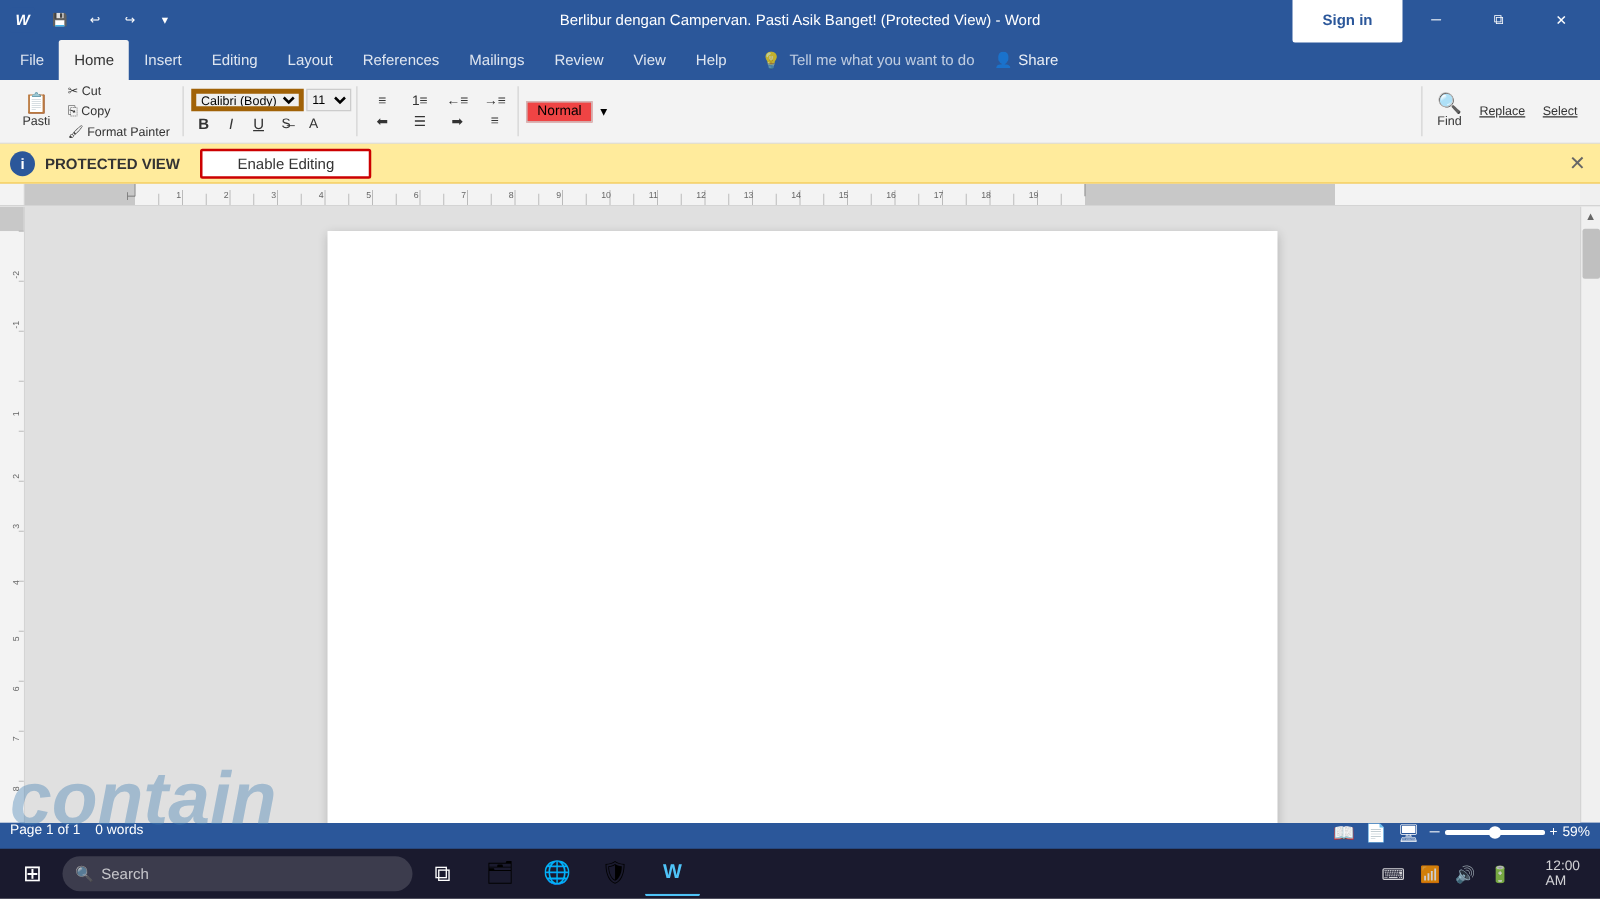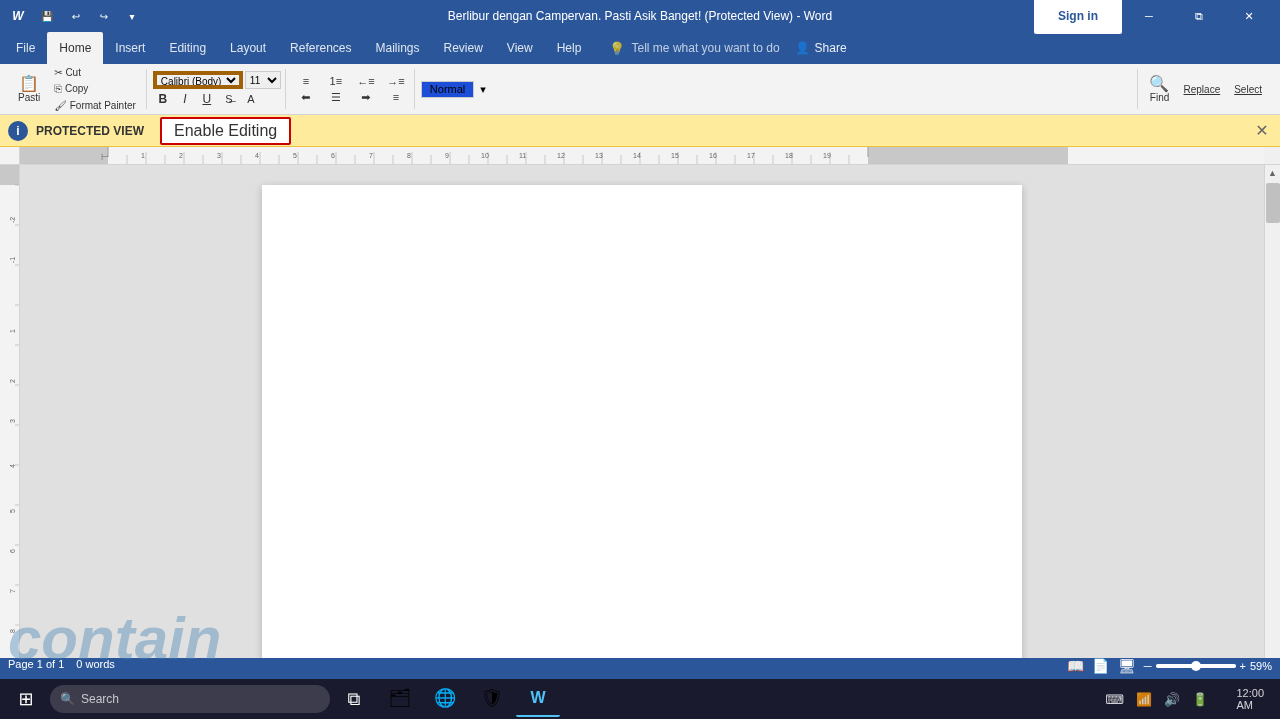--- a/index.html
+++ b/index.html
@@ -122,26 +122,26 @@
       font-weight: 700;
       font-size: 12px;
       color: #333;
     }
     #protected-message {
       font-size: 12px;
       color: #333;
     }
     #enable-editing-btn {
       margin-left: 8px;
-      padding: 3px 12px;
+      padding: 3px 28px;
       background: white;
       border: 2px solid #c00;
       color: #333;
       cursor: pointer;
-      font-size: 16px;
+      font-size: 12px;
       border-radius: 2px;
       font-weight: 400;
     }
     #protected-close {
       margin-left: auto;
       cursor: pointer;
       font-size: 16px;
       color: #666;
       width: 20px;
       height: 20px;
@@ -434,21 +434,21 @@
         </div>
         <div style="display:flex;gap:2px;">
           <div class="ribbon-btn" style="font-size:11px;padding:1px 4px;">⬅</div>
           <div class="ribbon-btn" style="font-size:11px;padding:1px 4px;">☰</div>
           <div class="ribbon-btn" style="font-size:11px;padding:1px 4px;">➡</div>
           <div class="ribbon-btn" style="font-size:11px;padding:1px 4px;">≡</div>
         </div>
       </div>
     </div>
     <div class="ribbon-group" style="flex:1;">
-      <div style="font-size:11px;padding:2px 8px;border:1px solid #ccc;background:#1d4ed8;cursor:pointer;height:17px;display:flex;align-items:center;">Normal</div>
+      <div style="font-size:11px;padding:2px 8px;border:1px solid #ccc;background:#ef4444;cursor:pointer;height:17px;display:flex;align-items:center;">Normal</div>
       <div style="font-size:11px;padding:2px 4px;cursor:pointer;">▾</div>
     </div>
     <div class="ribbon-group">
       <div class="ribbon-btn">
         <span class="ribbon-btn-icon">🔍</span>
         <span style="font-size:10px;">Find</span>
       </div>
       <div class="ribbon-btn">
         <span style="font-size:10px;text-decoration:underline;">Replace</span>
       </div>

